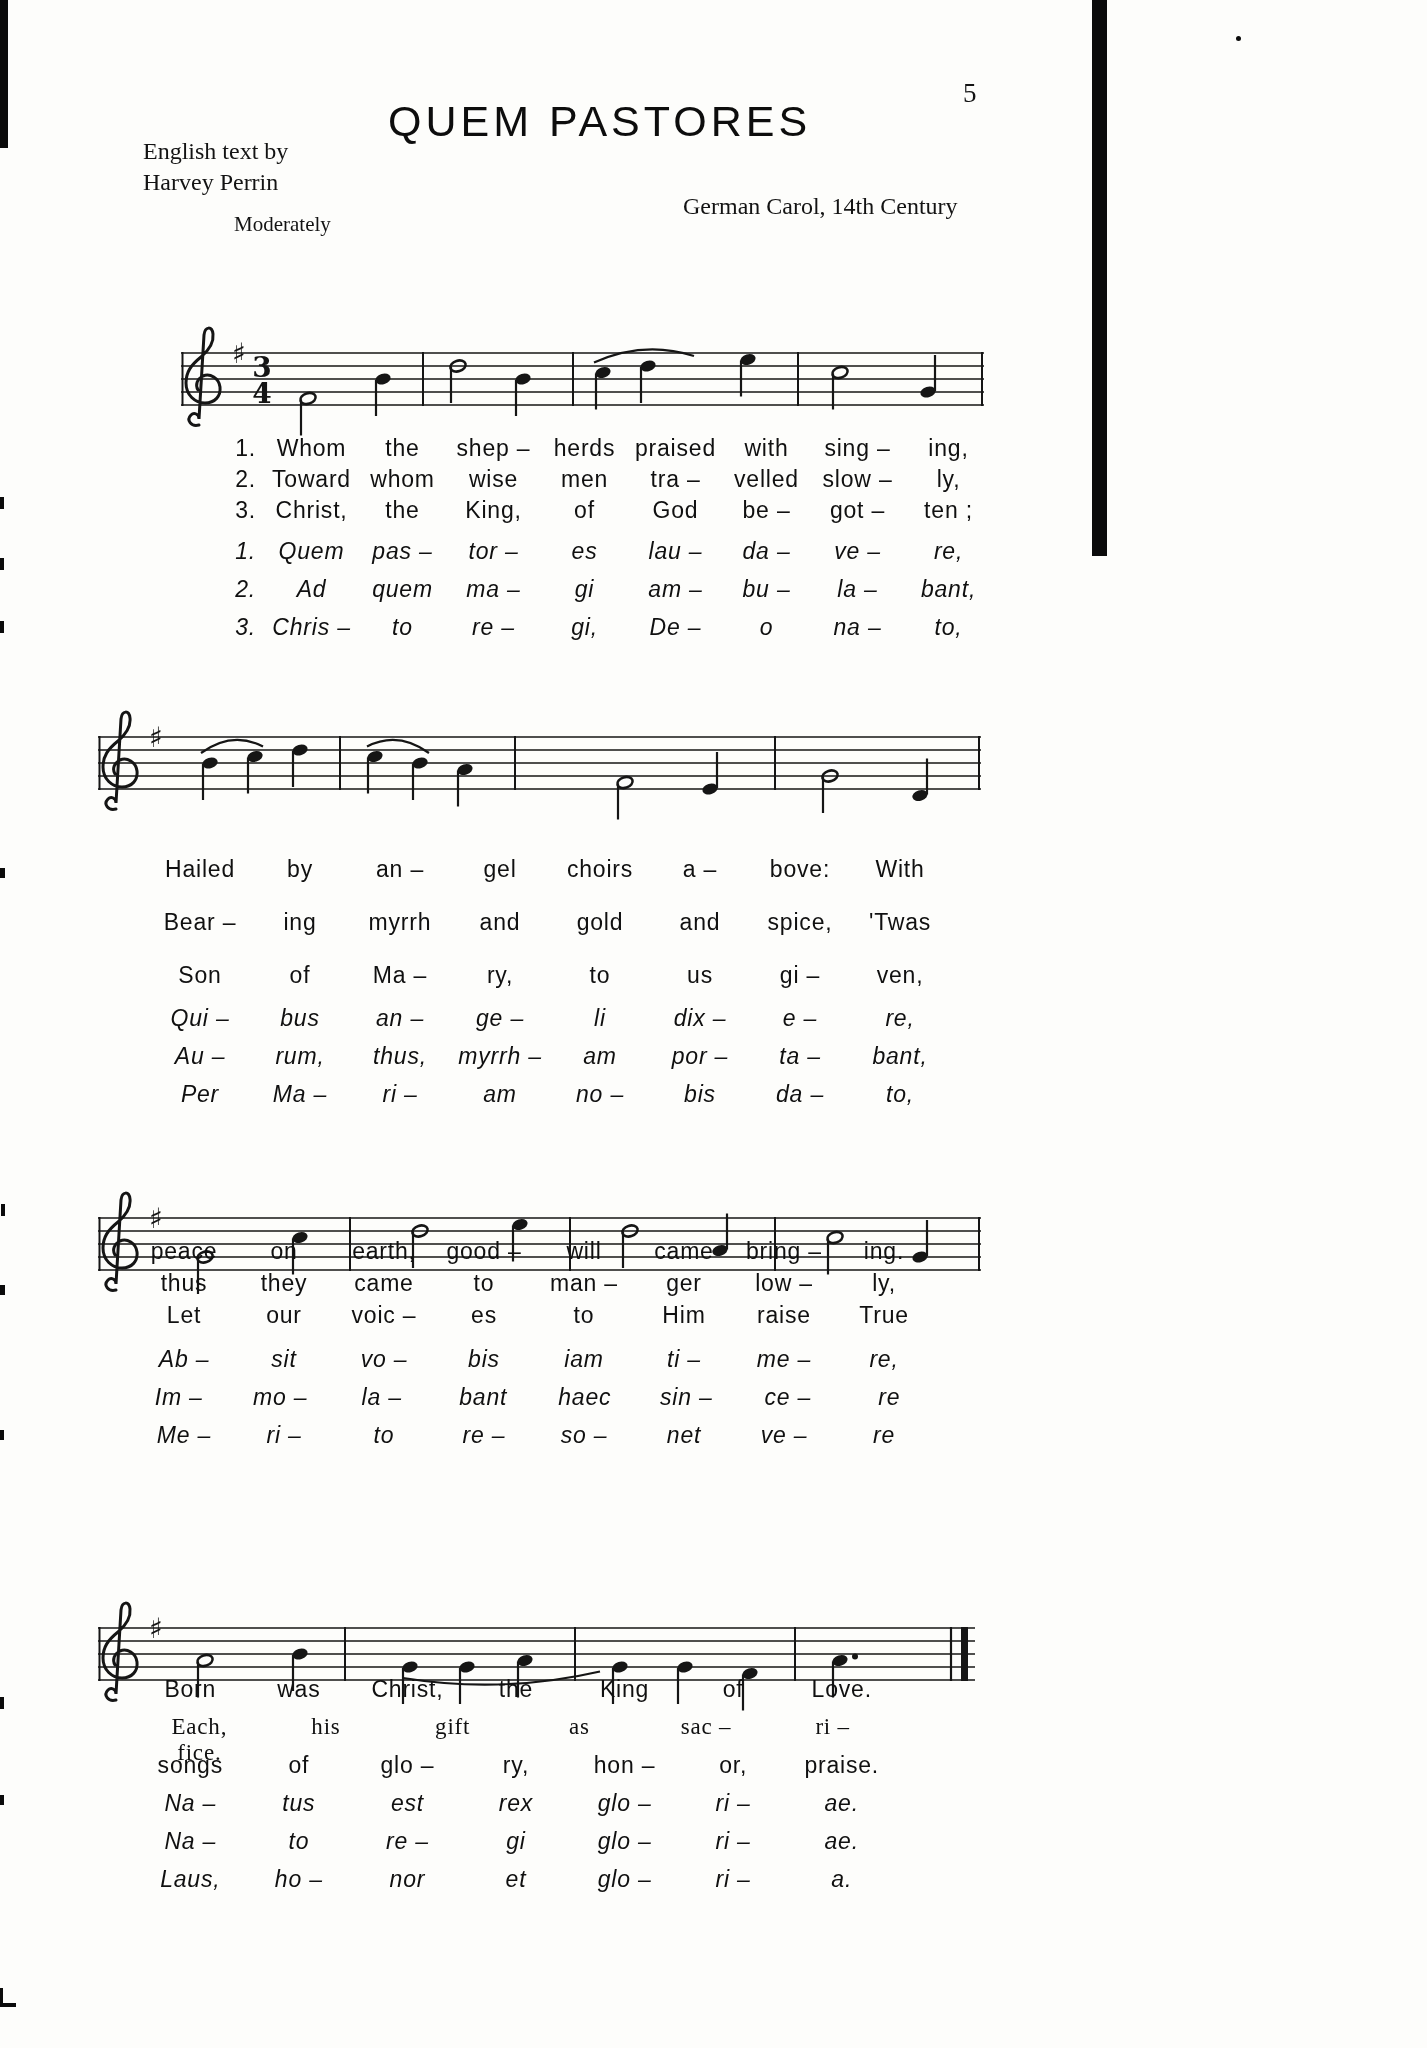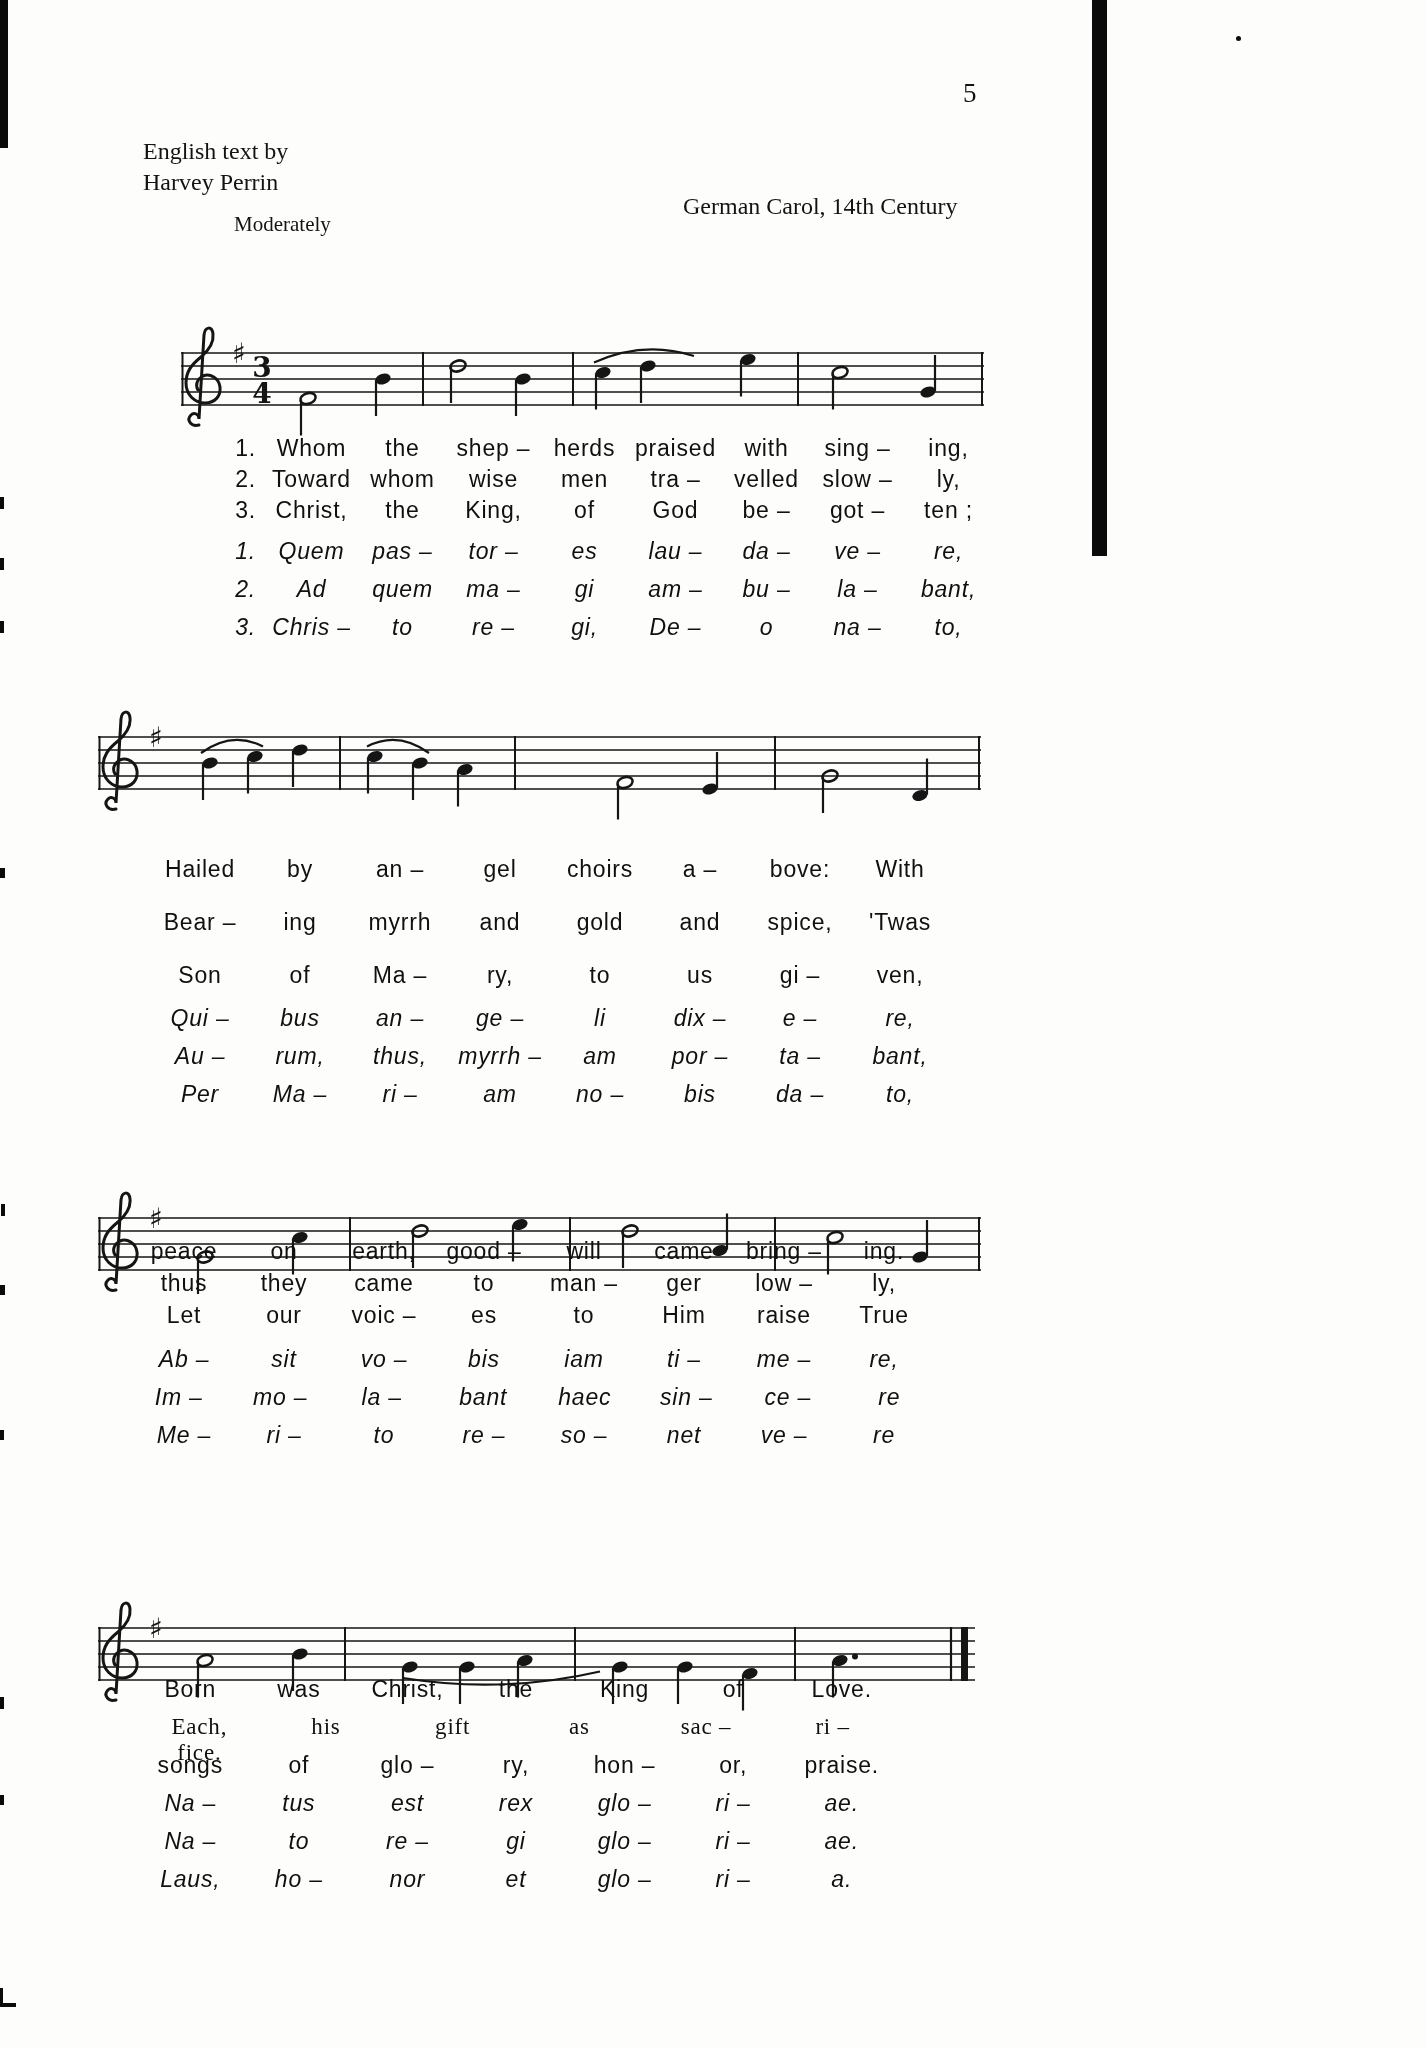--- a/index.html
+++ b/index.html
@@ -51,20 +51,21 @@
   <div class="art" style="left:0;top:868px;width:5px;height:10px;"></div>
   <div class="art" style="left:1px;top:1204px;width:4px;height:12px;"></div>
   <div class="art" style="left:0;top:1285px;width:5px;height:10px;"></div>
   <div class="art" style="left:0;top:1430px;width:4px;height:10px;"></div>
   <div class="art" style="left:0;top:1697px;width:4px;height:12px;"></div>
   <div class="art" style="left:0;top:1795px;width:4px;height:10px;"></div>
   <div class="art" style="left:0;top:1988px;width:3px;height:18px;"></div>
   <div class="art" style="left:0;top:2003px;width:16px;height:4px;"></div>
 
   <div class="page-number serif">5</div>
+  <div class="title">QUEM PASTORES</div>
   <div class="credit-left serif">
     <div>English text by</div>
     <div>Harvey Perrin</div>
   </div>
   <div class="credit-right serif">German Carol, 14th Century</div>
   <div class="tempo serif">Moderately</div>
 
   <div class="stave" id="stave-1"><svg viewBox="0 0 810 132" width="810" height="132">
         <line x1="3" y1="40" x2="806" y2="40" stroke="#151515" stroke-width="1.5"></line>
         <line x1="3" y1="53" x2="806" y2="53" stroke="#151515" stroke-width="1.5"></line>

